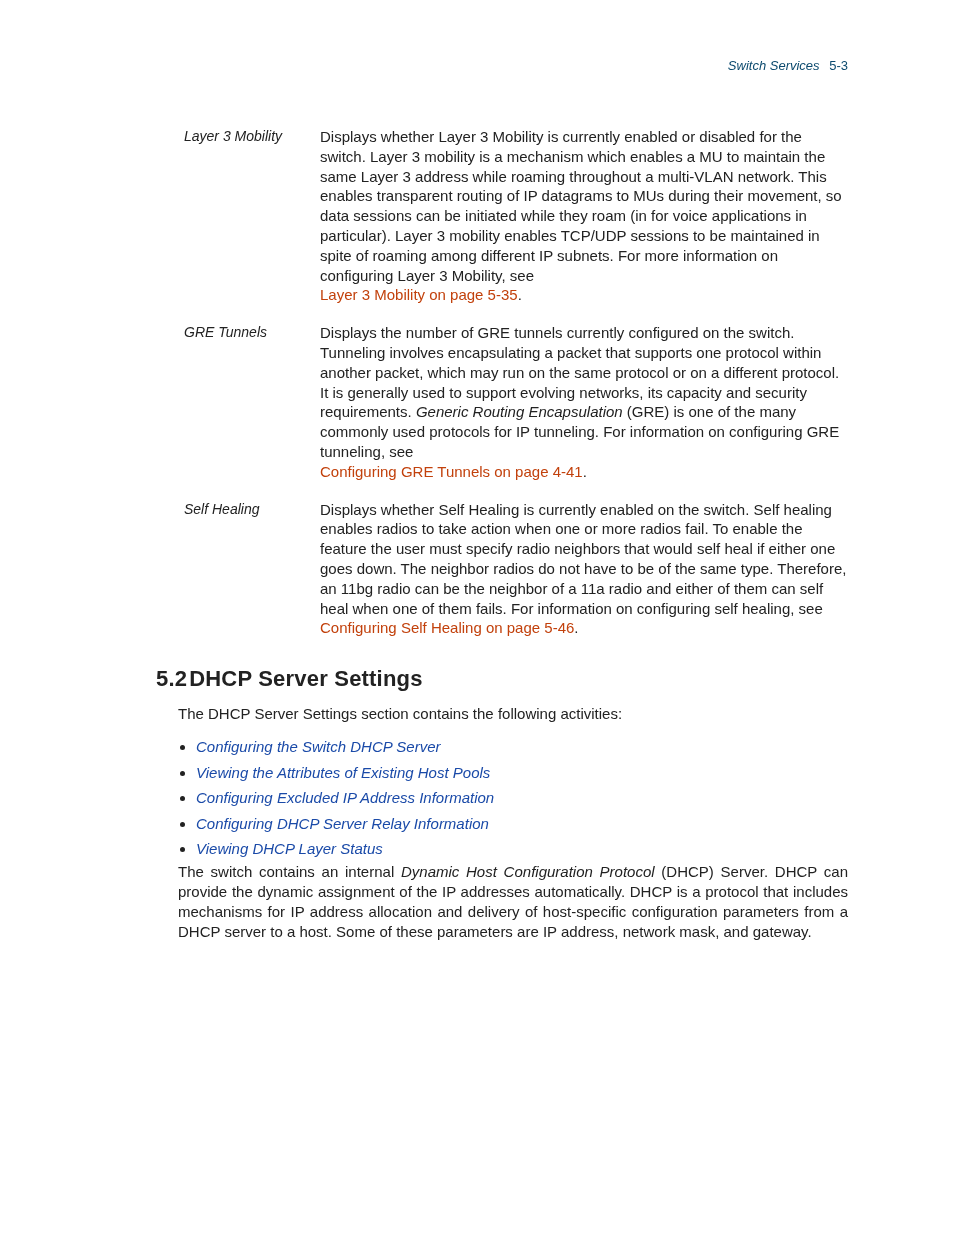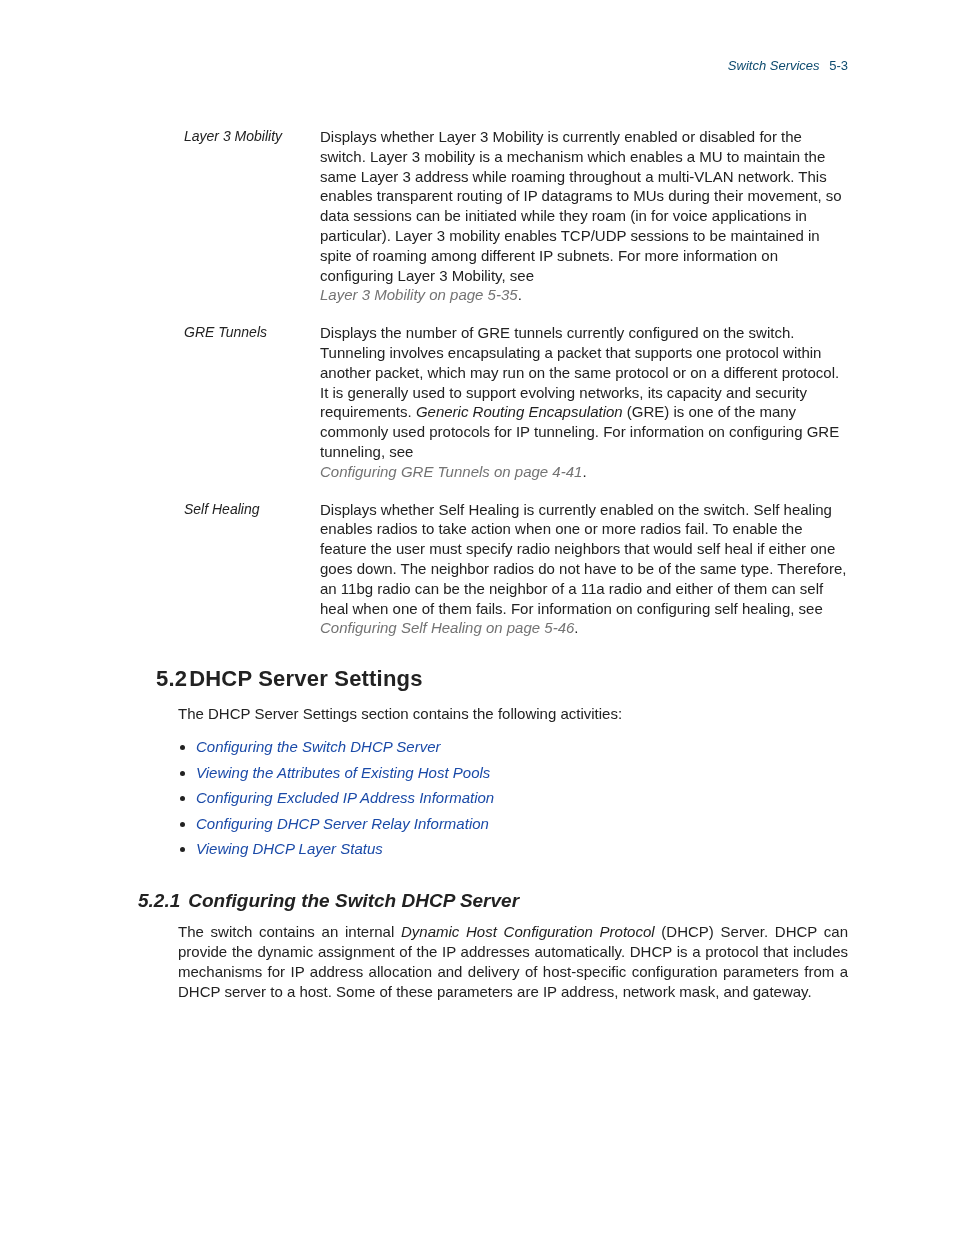--- a/index.html
+++ b/index.html
@@ -44,22 +44,21 @@
   .def-body {
     flex: 1;
     font-size: 15px;
     line-height: 1.32;
     color: #222;
   }
   .def-body .ital {
     font-style: italic;
   }
   .link {
-    color: #737373;
-    font-style: italic;
+    color: #c2410c;
   }
   h2.section {
     font-size: 22px;
     font-weight: bold;
     margin: 28px 0 12px -22px;
     letter-spacing: 0.2px;
   }
   h2.section .secnum {
     margin-right: 2px;
   }
@@ -146,22 +145,19 @@
   <p class="intro">The DHCP Server Settings section contains the following activities:</p>
 
   <ul class="links">
     <li><span>Configuring the Switch DHCP Server</span></li>
     <li><span>Viewing the Attributes of Existing Host Pools</span></li>
     <li><span>Configuring Excluded IP Address Information</span></li>
     <li><span>Configuring DHCP Server Relay Information</span></li>
     <li><span>Viewing DHCP Layer Status</span></li>
   </ul>
 
-  <h3 class="sub">
-    <span class="subnum">5.2.1</span><span>Configuring the Switch DHCP Server</span>
-  </h3>
 
   <p class="body">
     <span>The switch contains an internal </span><span class="ital">Dynamic Host Configuration Protocol</span><span> (DHCP) Server. DHCP can provide the dynamic assignment of the IP addresses automatically. DHCP is a protocol that includes mechanisms for IP address allocation and delivery of host-specific configuration parameters from a DHCP server to a host. Some of these parameters are IP address, network mask, and gateway.</span>
   </p>
 
 
 </div>
 
 </body></html>

